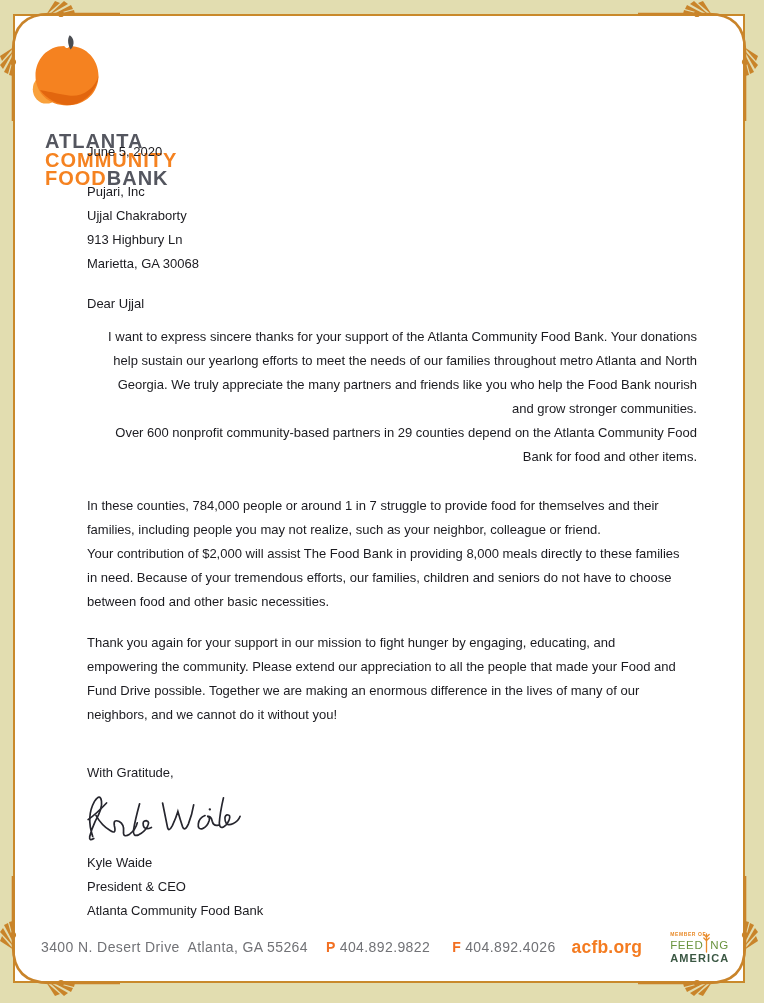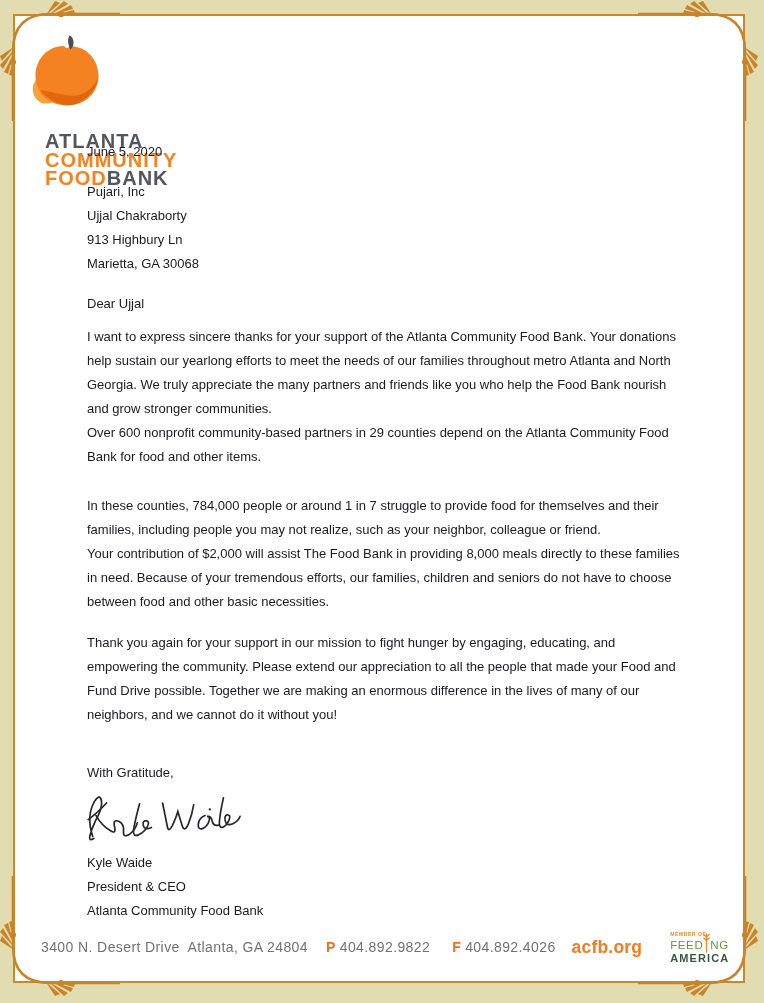--- a/index.html
+++ b/index.html
@@ -27,21 +27,21 @@
   .lt-gray{color:#54565f;}
   .lt-orange{color:#f58220;}
   
   .letter{
     position:absolute;left:72px;top:124px;width:610px;
     font-size:13px;line-height:24px;color:#1b1b20;
   }
   .lines{white-space:pre-line;}
   .mb16{margin-bottom:16px;}
   .mb9{margin-bottom:9px;}
-  .mb25{margin-bottom:25px;}
+  .mb25{margin-bottom:25px;text-align:right;}
   .mb17{margin-bottom:17px;}
   .mb34{margin-bottom:34px;}
   .signature{margin:4px 0 2px -4px;}
   .sig-svg{transform:rotate(-2deg);}
   
   .footer{
     position:absolute;left:26px;right:18px;bottom:10px;height:48px;
     display:flex;align-items:center;
   }
   .f-address{color:#717276;font-size:14px;letter-spacing:0.4px;white-space:pre;}
@@ -189,21 +189,21 @@
         </g>
         <circle cx="127" cy="22" r="1.2" fill="#26262e"></circle>
       </svg>
     </div>
     <div>Kyle Waide</div>
     <div>President &amp; CEO</div>
     <div>Atlanta Community Food Bank</div>
   </div>
 
   <div class="footer">
-    <span class="f-address">3400 N. Desert Drive  Atlanta, GA 24804</span>
+    <span class="f-address">3400 N. Desert Drive  Atlanta, GA 55264</span>
     <span class="f-phones">
       <span class="f-label">P</span>
       <span class="f-num">404.892.9822</span>
       <span class="f-label">F</span>
       <span>404.892.4026</span>
     </span>
     <span class="f-site">acfb.org</span>
     <span class="f-divider"></span>
     <span class="fa-block">
       <div class="fa-member">MEMBER OF</div>

